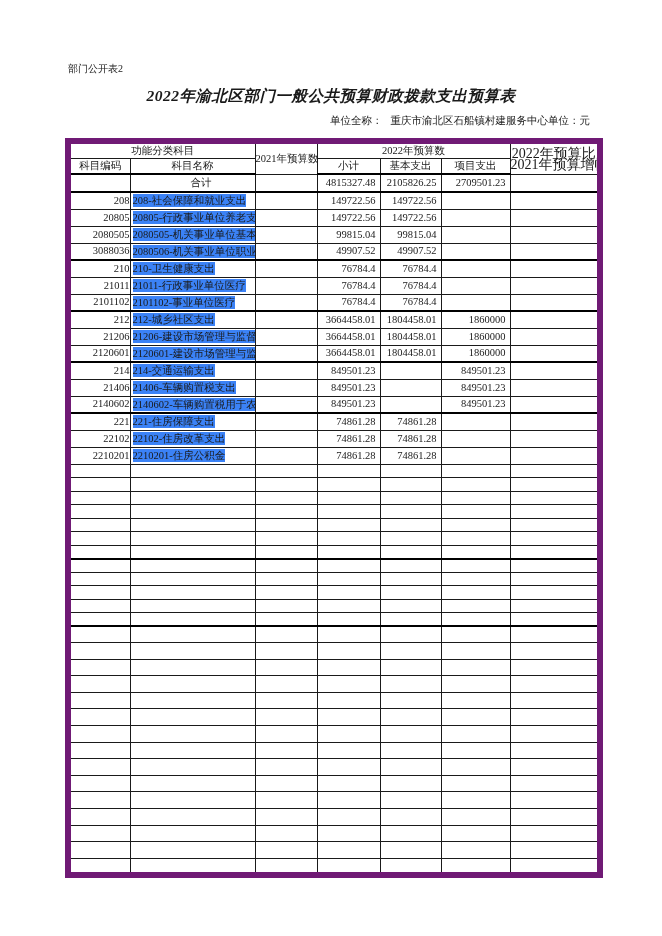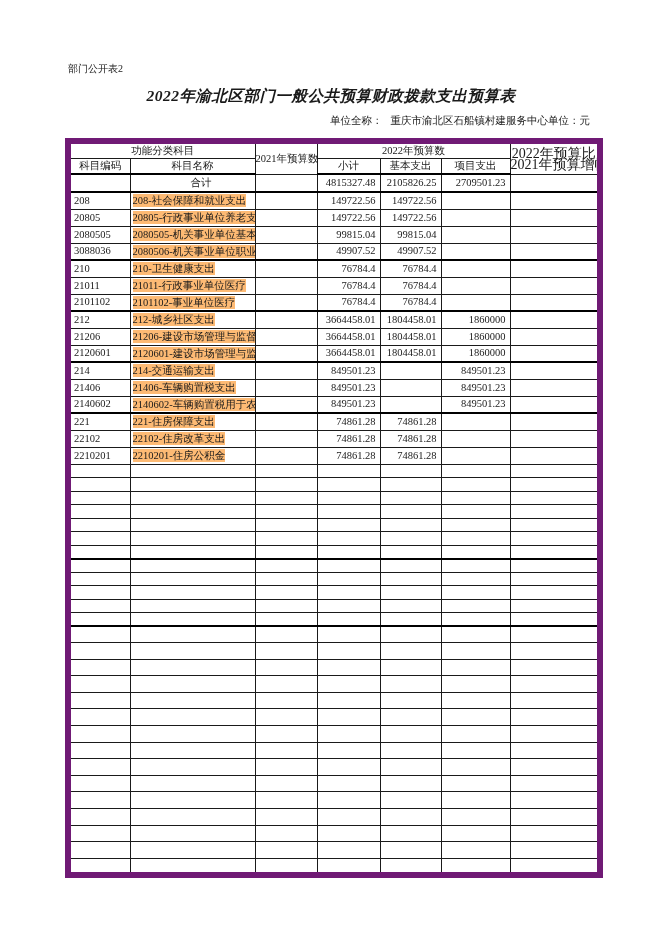--- a/index.html
+++ b/index.html
@@ -25,26 +25,26 @@
   }
   .budget-table td, .budget-table th {
     border:1px solid #1a1a1a; font-weight:normal; font-size:10.5px;
     overflow:hidden; vertical-align:middle; text-align:center; line-height:12px;
   }
   tr.hr1 { height:17px; }
   tr.hr2 { height:16px;padding-left:20px; }
   tr.total-row { height:18px; }
   tr.data-row { height:17px; }
   tr.thick td, tr.thick th { border-bottom-width:2px; border-bottom-color:#000; }
-  td.code { text-align:left; padding-left:3px; }
+  td.code { text-align:right; padding-left:3px; }
   td.name { text-align:left; padding-left:2px; }
   td.num { text-align:right; padding-right:4px; font-size:10.5px; }
   .ovf {
     white-space:nowrap; overflow:hidden; width:max-content; max-width:209px;
-    position:relative; z-index:3; background:#fdba74; line-height:13px;
+    position:relative; z-index:3; background:#3b82f6; line-height:13px;
   }
   .h-small { font-size:9px; white-space:nowrap; overflow:visible; line-height:11px; }
   .growth-h div { font-size:14px; line-height:11px; white-space:nowrap;text-align:center; }
   td.name.center-cell { text-align:center; padding-left:17px; }
 </style>
 </head>
 <body>
 
 <div class="page">
 

